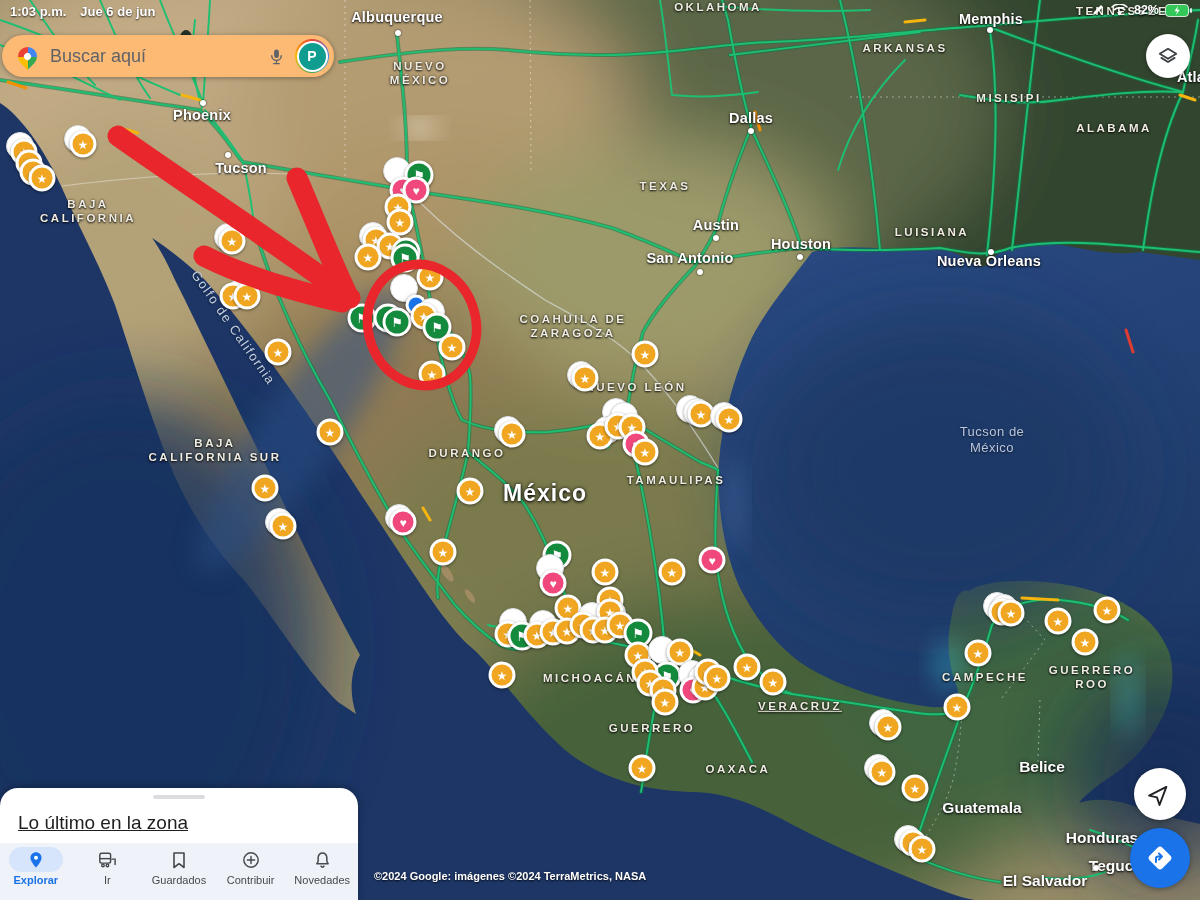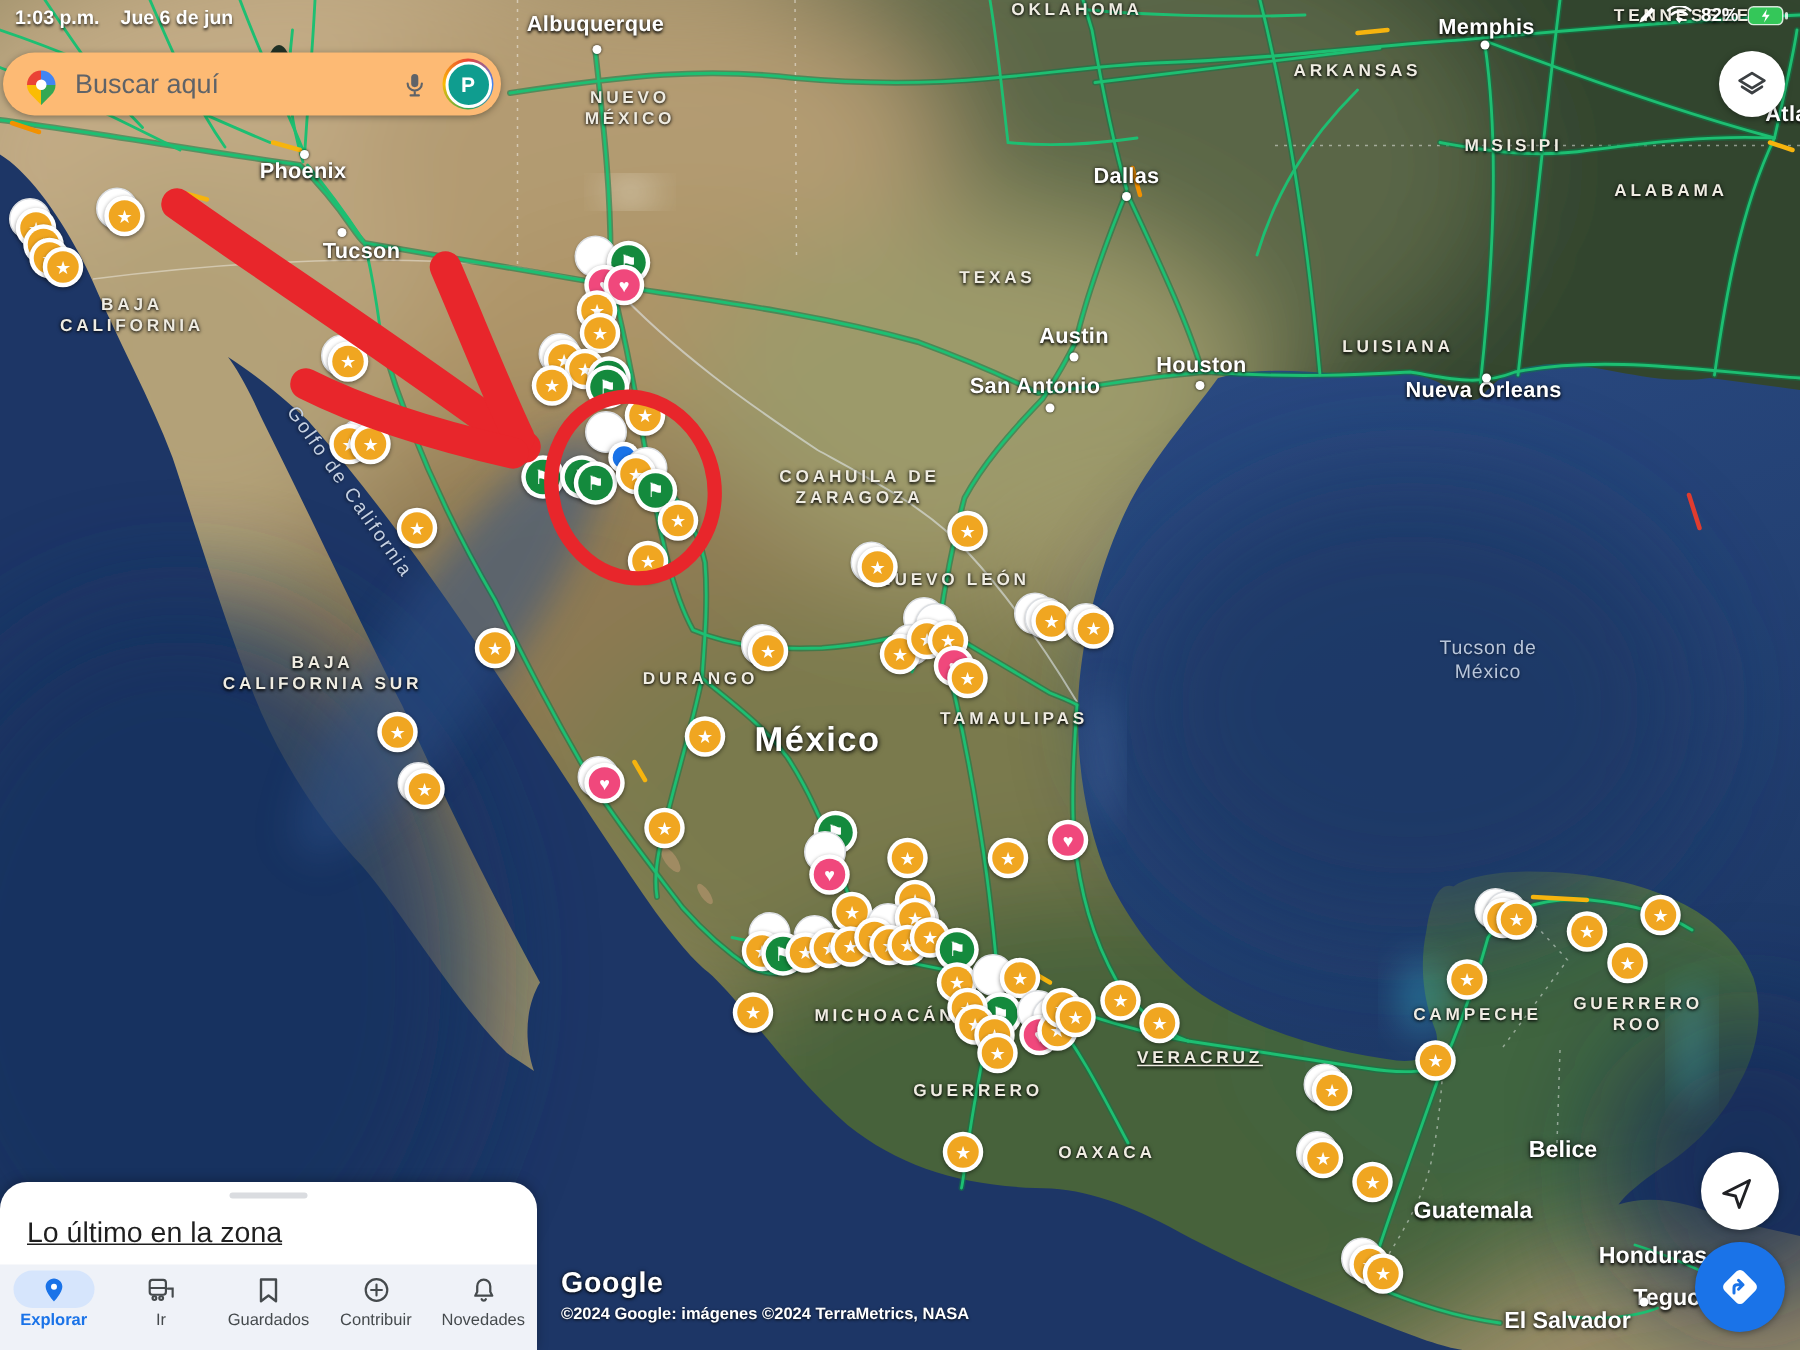--- a/index.html
+++ b/index.html
@@ -609,21 +609,20 @@
   </div>
 
   <div class="abs fab" style="left:1130px;top:828px;width:60px;height:60px;background:#1a73e8">
     <svg width="28" height="28" viewBox="-14 -14 28 28">
       <rect x="-9" y="-9" width="18" height="18" rx="3.5" fill="#fff" transform="rotate(45)"></rect>
       <path d="M-4,4 L-4,0.5 Q-4,-1.5 -2,-1.5 L2,-1.5 M2,-1.5 l-3,-3 M2,-1.5 l-3,3" fill="none" stroke="#1a73e8" stroke-width="2" stroke-linecap="round" stroke-linejoin="round"></path>
     </svg>
   </div>
 
   <div class="abs attrib">
-    <div class="logo">Google</div>
     <div class="copy">©2024 Google: imágenes ©2024 TerraMetrics, NASA</div>
   </div>
 
   <div class="abs sheet">
     <div class="handle"></div>
     <div class="sheet-title">Lo último en la zona</div>
     <div class="navbar">
       <div class="nav-item active">
         <span class="nav-icon">
           <svg width="18" height="18" viewBox="0 0 20 20">

